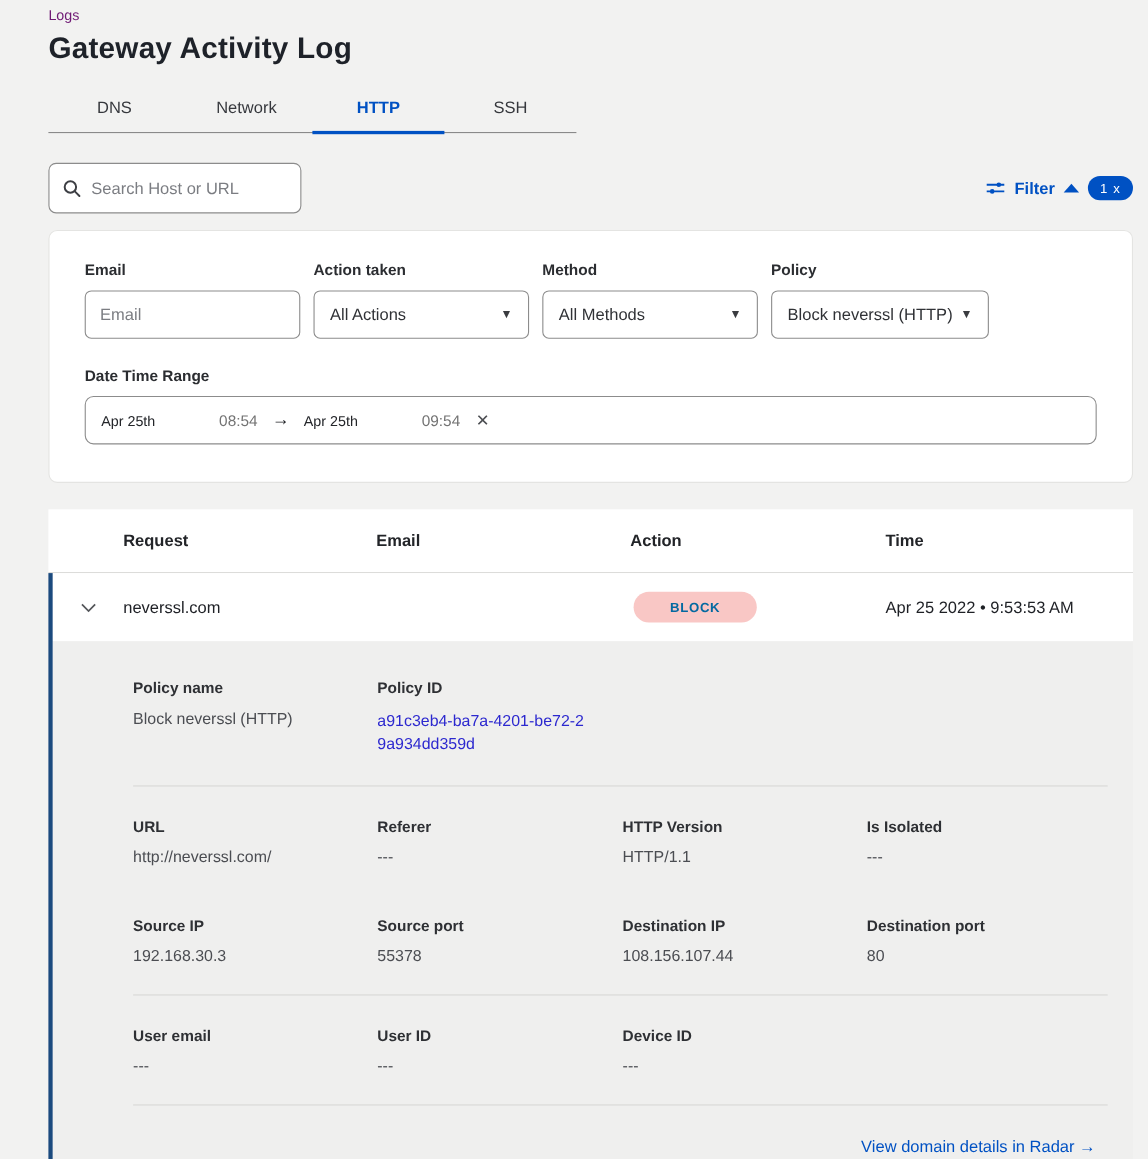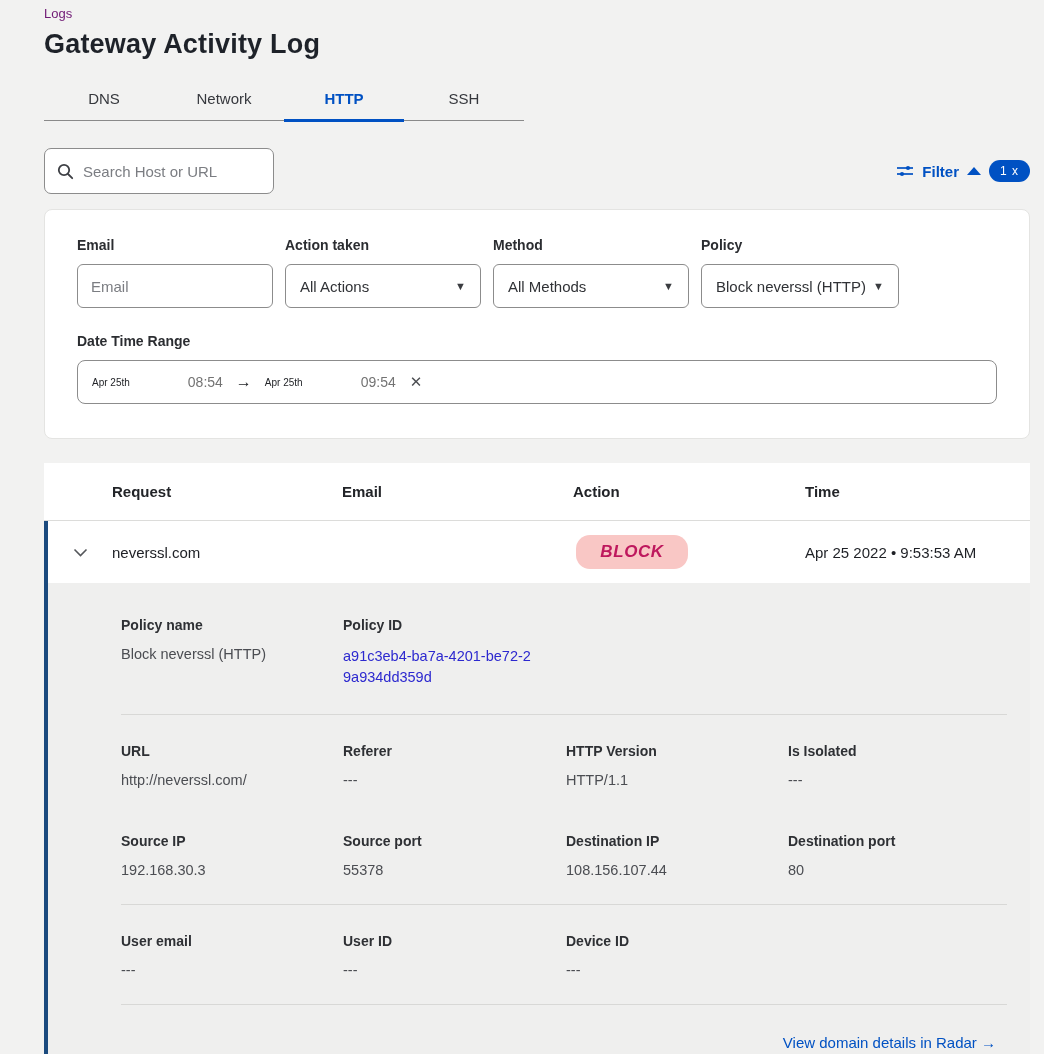--- a/index.html
+++ b/index.html
@@ -36,34 +36,34 @@
   .field { display:flex; flex-direction:column; }
   .field-label { font-size:14px; font-weight:700; color:#2b2d31; margin-bottom:11px; }
   .text-input, .select { height:44px; border:1px solid #8c8c8c; border-radius:6px; background:#fff; font-size:15px; color:#303236; }
   .text-input { width:196px; padding:0 13px; outline:none; font-family:inherit; }
   .text-input::placeholder { color:#7b7d82; }
   .select { width:196px; display:flex; align-items:center; justify-content:space-between; padding:0 14px; cursor:pointer; }
   .select .caret-down { font-size:11px; color:#3a3c40; }
   .policy-select { width:198px; }
   .daterange-wrap { margin-top:25px; }
   .daterange { display:inline-flex; align-items:center; height:44px; border:1px solid #8c8c8c; border-radius:8px; background:#fff; padding:0 14px; gap:10px; cursor:pointer; }
-  .dr-date { font-size:10px; color:#232529; }
+  .dr-date { font-size:13px; color:#232529; }
   .dr-time { font-size:14px; color:#737373;margin-left:48px; }
   .dr-arrow { font-size:16px; color:#232529; padding:0 3px; }
   .dr-close { font-size:15px; color:#4c4e52; margin-left:4px; cursor:pointer; }
 
   
   .table-panel { margin-top:24px; }
   .thead { display:grid; grid-template-columns:68px 230px 231px 232px auto; align-items:center; background:#fff; height:58px; border-bottom:1px solid #dcdcda; }
   .th { font-size:15px; font-weight:700; color:#222428; }
   .row-wrap { border-left:4px solid #1b4a7e; }
   .trow { display:grid; grid-template-columns:64px 230px 231px 232px auto; align-items:center; background:#fff; height:62px; cursor:pointer; }
   .chevron { justify-self:center; color:#55575b; }
   .req-cell { font-size:15px; color:#202227; }
-  .badge-block { display:inline-block; background:#f9c7c5; color:#be185d; font-size:17px; font-weight:700; letter-spacing:.6px; border-radius:14px; padding:7px 0; width:112px; text-align:center; margin-left:3px;font-style:italic; }
+  .badge-block { display:inline-block; background:#f9c7c5; color:#0369a1; font-size:12px; font-weight:700; letter-spacing:.6px; border-radius:14px; padding:7px 0; width:112px; text-align:center; margin-left:3px; }
   .time-cell { font-size:15px; color:#1e2025; }
 
   
   .detail { background:#efefee; padding:34px 23px 0 73px; }
   .detail-grid { display:grid; grid-template-columns:222px 223px 222px auto; }
   .d-label { font-size:14px; font-weight:700; color:#2e3034; }
   .d-value { font-size:14.5px; color:#4b4d52; margin-top:13px; }
   .link { color:#2c28cf; text-decoration:none; }
   .policy-id-val { width:190px; word-break:break-all; line-height:1.45; }
   .divider { border:0; border-top:1px solid #d8d8d6; margin:26px 0 0; }

